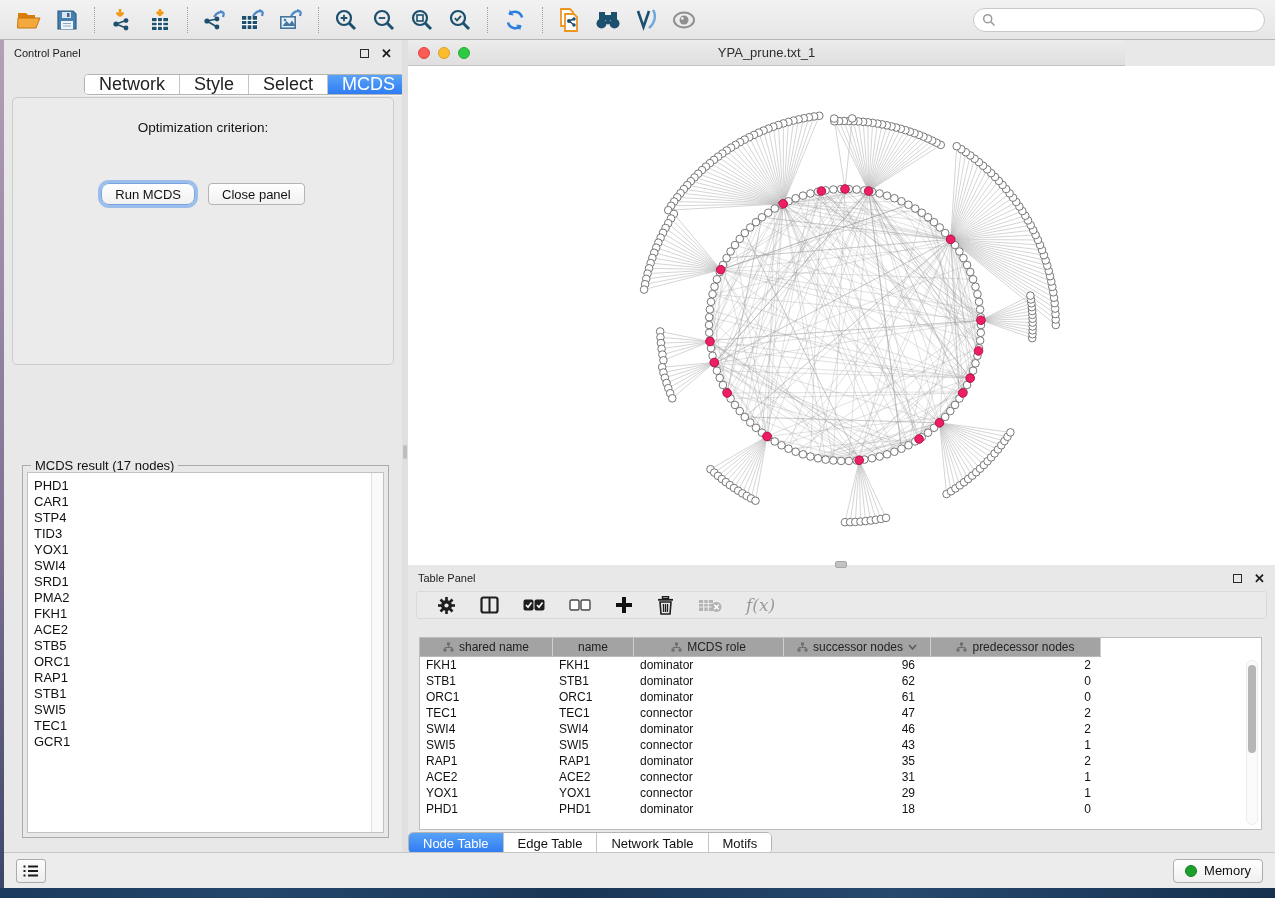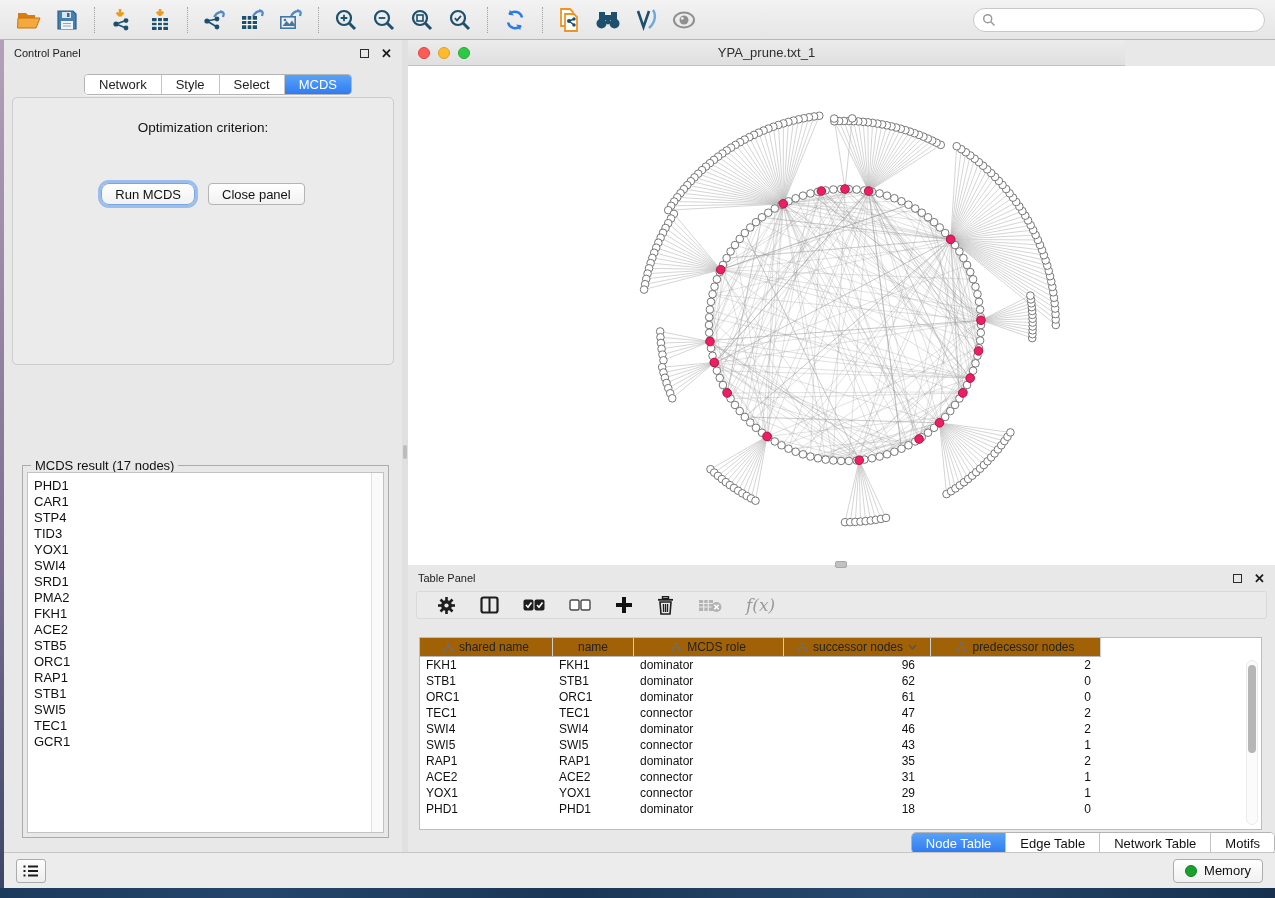--- a/index.html
+++ b/index.html
@@ -25,21 +25,21 @@
   
   .control-panel { position:absolute; left:4px; top:40px; width:398px; height:812px; background:#e8e8e8; }
   .panel-header { height:26px; display:flex; align-items:center; padding:0 10px; }
   .panel-title { font-size:11px; color:#1c1c1c; }
   .panel-header .spacer { flex:1; }
   .win-float { width:9px; height:9px; border:1.5px solid #2b2b2b; margin-right:12px; cursor:default; }
   .win-close { font-size:13px; font-weight:bold; color:#1b1b1b; line-height:9px; cursor:default; }
 
   .seg-tabs { position:absolute; left:80px; top:34px; display:flex; height:21px; border:1px solid #b4b4b4; border-radius:4px;
     overflow:hidden; background:#fff; box-shadow:0 1px 0 rgba(255,255,255,.6); }
-  .seg-tab { padding:0 14px; font-size:13px; color:#222; display:flex; align-items:center; border-right:1px solid #c4c4c4; background:#fff; cursor:default; }
+  .seg-tab { padding:0 14px; font-size:18px; color:#222; display:flex; align-items:center; border-right:1px solid #c4c4c4; background:#fff; cursor:default; }
   .seg-tab:last-child { border-right:none; }
   .seg-tab.active { background:linear-gradient(#59a3f7,#2f7cf3); color:#fff; }
 
   .cp-content { position:absolute; left:8px; right:8px; top:57px; height:268px; background:#ebebeb; border:1px solid #cccccc; border-radius:5px; }
   .opt-label { text-align:center; margin-top:22px; font-size:13.5px; color:#111; }
   .opt-select { position:absolute; left:36px; right:34px; top:52px; height:23px; background:#fff; border:1px solid #b9b9b9; border-radius:5px;
     display:flex; align-items:center; font-size:13px; color:#111; padding-left:9px; box-shadow:0 1px 1px rgba(0,0,0,.08); cursor:default; }
   .opt-select .stepper { margin-left:auto; width:17px; height:100%; border-radius:0 4px 4px 0; background:linear-gradient(#6aabf8,#2f78f2);
     display:flex; flex-direction:column; align-items:center; justify-content:center; gap:2px; }
   .chev { width:0; height:0; border-left:3.5px solid transparent; border-right:3.5px solid transparent; }
@@ -74,32 +74,32 @@
   svg.netcanvas { display:block; background:#fff; }
 
   
   .table-panel { position:absolute; left:408px; top:565px; width:867px; height:287px; background:#e8e8e8; }
   .tp-toolbar { position:absolute; left:8px; right:8px; top:26px; height:28px; background:#eaeaea; border:1px solid #d9d9d9; border-radius:3px;
     display:flex; align-items:center; gap:24px; padding-left:20px; }
   .tp-ic { display:flex; align-items:center; justify-content:center; cursor:default; }
   .fx { font-family:"DejaVu Serif", serif; font-style:italic; font-size:17px; color:#9a9a9a; }
 
   .node-table { position:absolute; left:11px; right:13px; top:72px; height:193px; background:#fff; border:1px solid #bdbdbd; overflow:hidden; }
-  .thead { display:flex; height:19px; border-bottom:1px solid #b9b9b9; font-size:12px; color:#222; background:#a16207; width:681px; }
+  .thead { display:flex; height:19px; border-bottom:1px solid #b9b9b9; font-size:12px; color:#222; background:#a3a3a3; width:681px; }
   .th { display:flex; align-items:center; justify-content:center; gap:5px; border-right:1px solid #cfcfcf; cursor:default; }
   .th:nth-child(1){ width:133px; } .th:nth-child(2){ width:81px; } .th:nth-child(3){ width:150px; }
   .th:nth-child(4){ width:147px; } .th:nth-child(5){ width:170px; border-right:1px solid #cfcfcf; }
   .trow { display:flex; height:16px; font-size:12px; color:#111; }
   .tcell { padding:0 6px; line-height:16px; white-space:nowrap; overflow:hidden; }
   .tcell.c0 { width:133px; } .tcell.c1 { width:81px; } .tcell.c2 { width:150px; }
   .tcell.c3 { width:147px; text-align:right; padding-right:16px; } .tcell.c4 { width:170px; text-align:right; padding-right:10px; }
   .tbl-scroll { position:absolute; top:22px; bottom:4px; right:3px; width:12px; background:#fbfbfb; border:1px solid #ececec; border-radius:6px; }
   .tbl-thumb { position:absolute; top:4px; left:1px; width:8px; height:88px; background:#b6b6b6; border-radius:4px; }
 
-  .bottom-tabs { position:absolute; left:0; right:0; top:267px; display:flex; justify-content:flex-end; }
+  .bottom-tabs { position:absolute; left:0; right:0; top:267px; display:flex; justify-content:flex-start; }
   .bt-wrap { display:flex; height:22px; border:1px solid #b4b4b4; border-radius:5px; overflow:hidden; background:#fff; }
   .bt { padding:0 14px; display:flex; align-items:center; font-size:13px; color:#111; border-right:1px solid #c4c4c4; background:#fff; cursor:default; }
   .bt:last-child { border-right:none; }
   .bt.active { background:linear-gradient(#58a2f7,#2e7bf2); color:#fff; }
 
   
   .status-bar { position:absolute; left:4px; right:0; bottom:10px; height:36px; background:#ececec; border-top:1px solid #c6c6c6;
     display:flex; align-items:center; padding:0 12px; }
   .list-btn { width:30px; height:24px; background:linear-gradient(#fdfdfd,#ededed); border:1px solid #ababab; border-radius:3px;
     display:flex; align-items:center; justify-content:center; cursor:default; }

